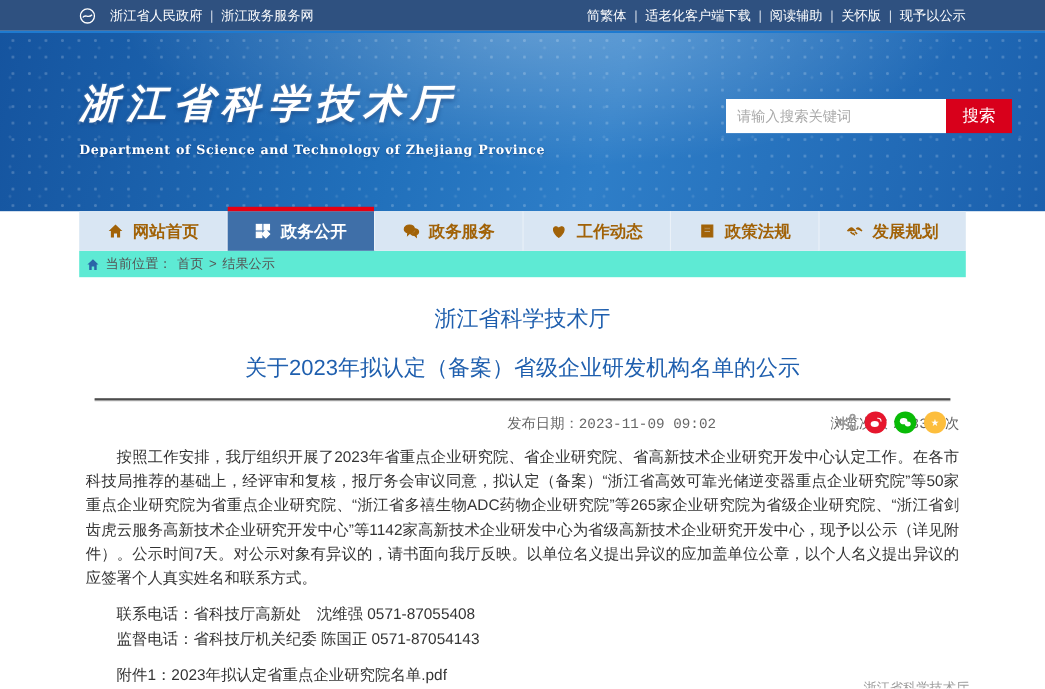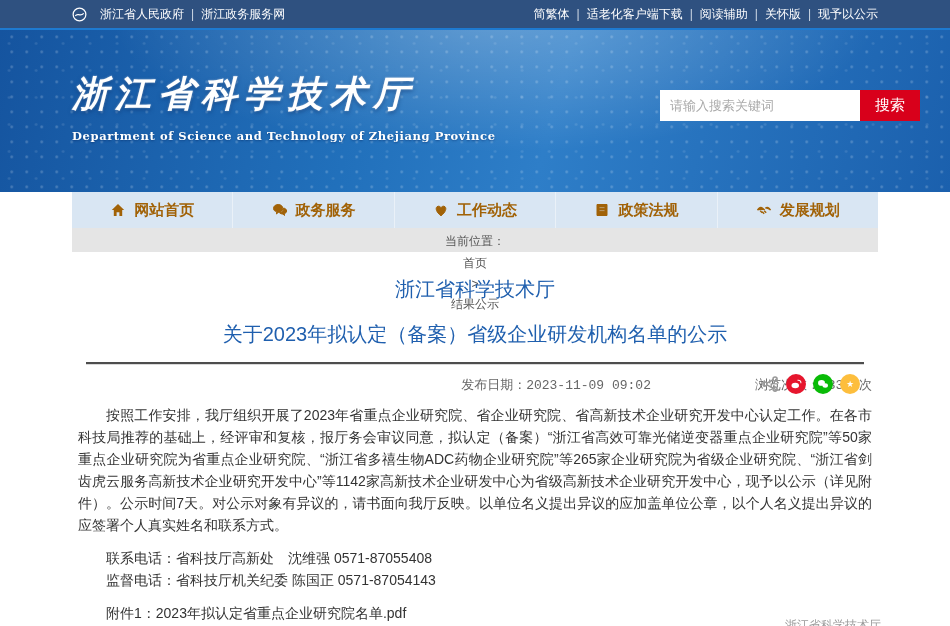--- a/index.html
+++ b/index.html
@@ -37,21 +37,21 @@
   .nav { display:flex; height:36px; }
   .nav-item { position:relative; flex:1 1 0; display:flex; align-items:center; justify-content:center; gap:8px;
     background:#d9e6f3; color:#a16207; font-size:15px; font-weight:bold; cursor:pointer; border-right:1px solid #eaf1f8; }
   .nav-item:last-child { border-right:0; }
   .nav-item svg { width:16px; height:16px; fill:currentColor; stroke:currentColor; }
   .nav-item.active { background:#3f6fa8; color:#fff; }
   .nav-item.active::before { content:""; position:absolute; left:0; right:0; top:-4px; height:4px; background:#e60012; }
 
   
   .crumbwrap { padding:0 72px; }
-  .crumb { height:24px; background:#e5e5e5; display:flex; align-items:center; gap:5px; padding:0 6px; font-size:12px; color:#555;flex-direction:column; }
+  .crumb { height:24px; background:#5eead4; display:flex; align-items:center; gap:5px; padding:0 6px; font-size:12px; color:#555; }
   .crumb svg { width:13px; height:13px; fill:#2a65a8; }
   .crumb .clink { cursor:pointer; color:#555; }
 
   
   .article { padding:0 72px; }
   .a-inner { padding:0 6px; }
   .a-title1 { margin-top:24px; text-align:center; color:#1f5fae; font-size:20px; font-weight:500; }
   .a-title2 { margin-top:18px; text-align:center; color:#1f5fae; font-size:20px; font-weight:500; }
   .a-rule { margin:14px 8px 0 8px; border-top:2px solid #4d4d4d; box-shadow:0 1px 0 #d9d9d9; }
   .a-meta { position:relative; margin-top:8px; height:26px; display:flex; align-items:center; justify-content:flex-end; gap:104px; color:#666; font-size:13px;font-family:Liberation Mono, monospace; }
@@ -106,20 +106,29 @@
     </div>
   </div>
 
   <div class="navwrap">
     <div class="nav">
       <div class="nav-item">
         <svg viewBox="0 0 16 16">
             <path d="M8 2 L14.2 8 H12.2 V14 H9.4 V10.2 H6.6 V14 H3.8 V8 H1.8 Z" stroke="none"></path>
           </svg>
         <span>网站首页</span>
+      </div>
+      <div class="nav-item active">
+        <svg viewBox="0 0 16 16" stroke="none">
+            <rect x="2" y="2" width="5" height="5"></rect>
+            <rect x="9" y="2" width="5" height="5"></rect>
+            <rect x="2" y="9" width="5" height="5"></rect>
+            <rect x="8.2" y="8.2" width="5" height="5" transform="rotate(45 10.7 10.7)"></rect>
+          </svg>
+        <span>政务公开</span>
       </div>
       <div class="nav-item">
         <svg viewBox="0 0 16 16" stroke="none">
             <path d="M1.5 6.5 C1.5 4 3.7 2.5 6.2 2.5 C8.7 2.5 10.8 4 10.8 6.5 C10.8 9 8.7 10.4 6.2 10.4 L4.5 12 L4.7 9.8 C2.8 9.2 1.5 8.3 1.5 6.5 Z"></path>
             <path d="M11.6 6 C13.4 6.4 14.6 7.5 14.6 9 C14.6 10.4 13.6 11.2 12.3 11.7 L12.5 13.5 L11 12.1 C9.6 12.1 8.3 11.6 7.6 10.8 C10.3 10.6 11.9 8.8 11.6 6 Z"></path>
           </svg>
         <span>政务服务</span>
       </div>
       <div class="nav-item">
         <svg viewBox="0 0 16 16" stroke="none">

